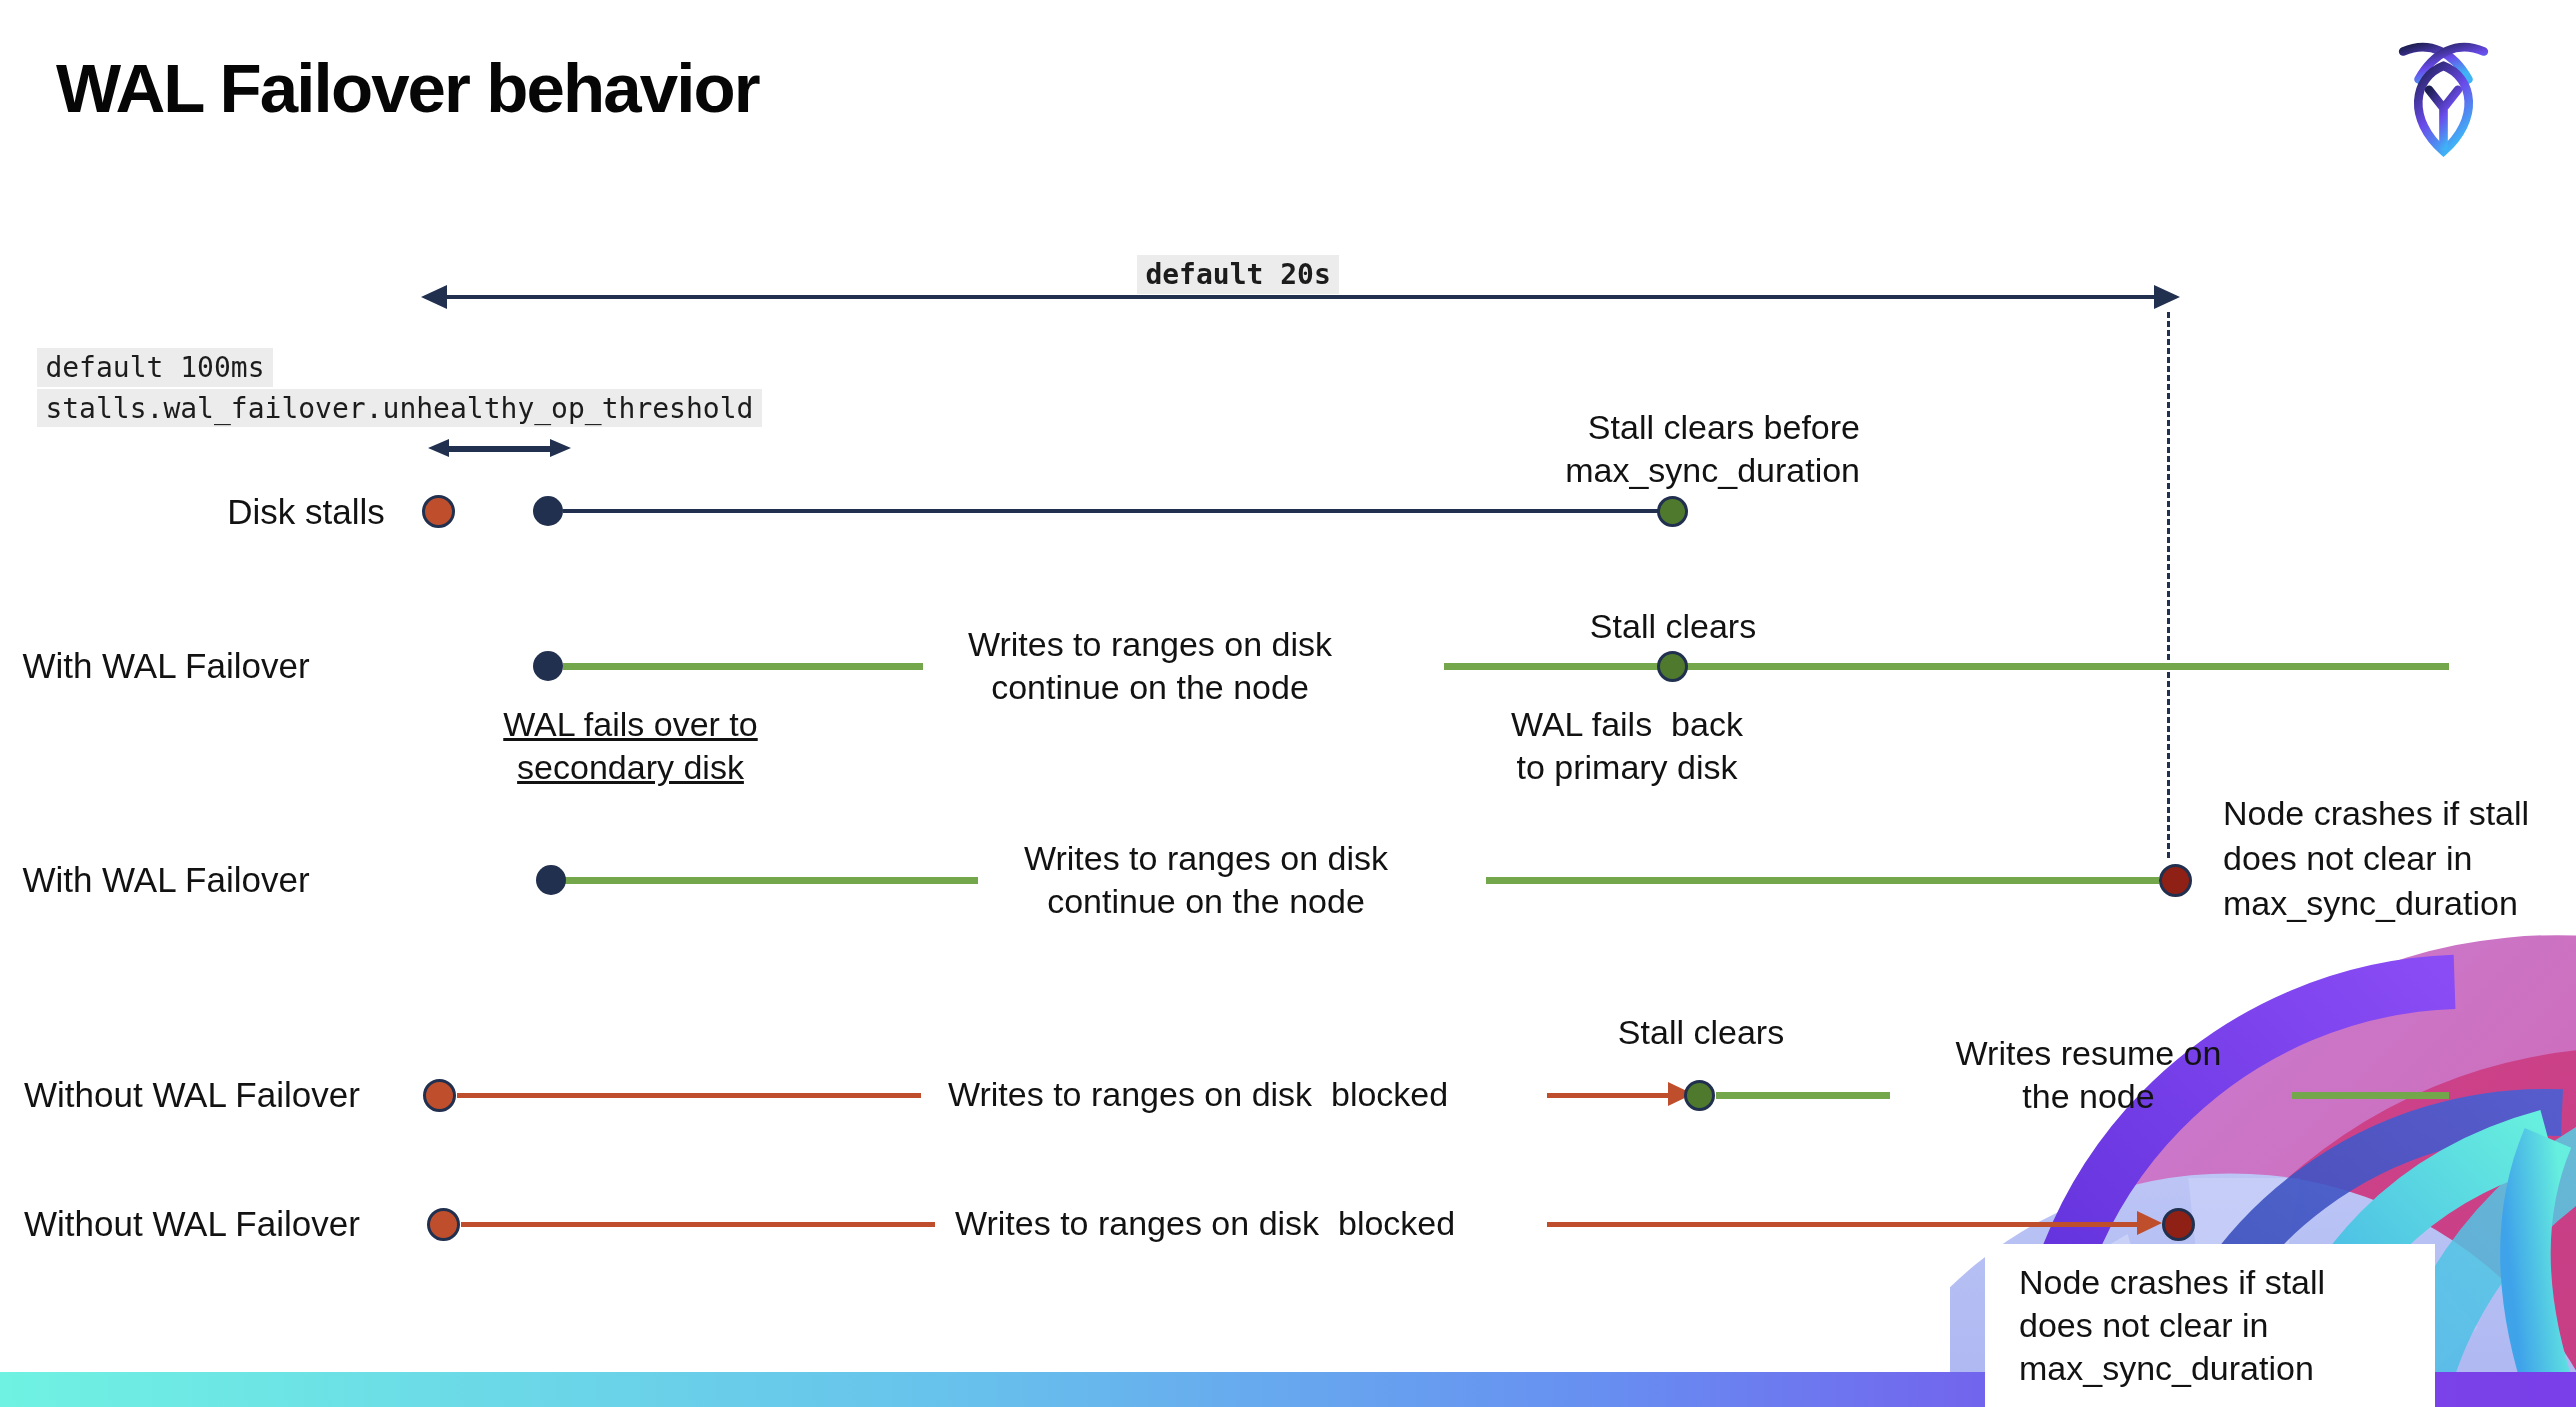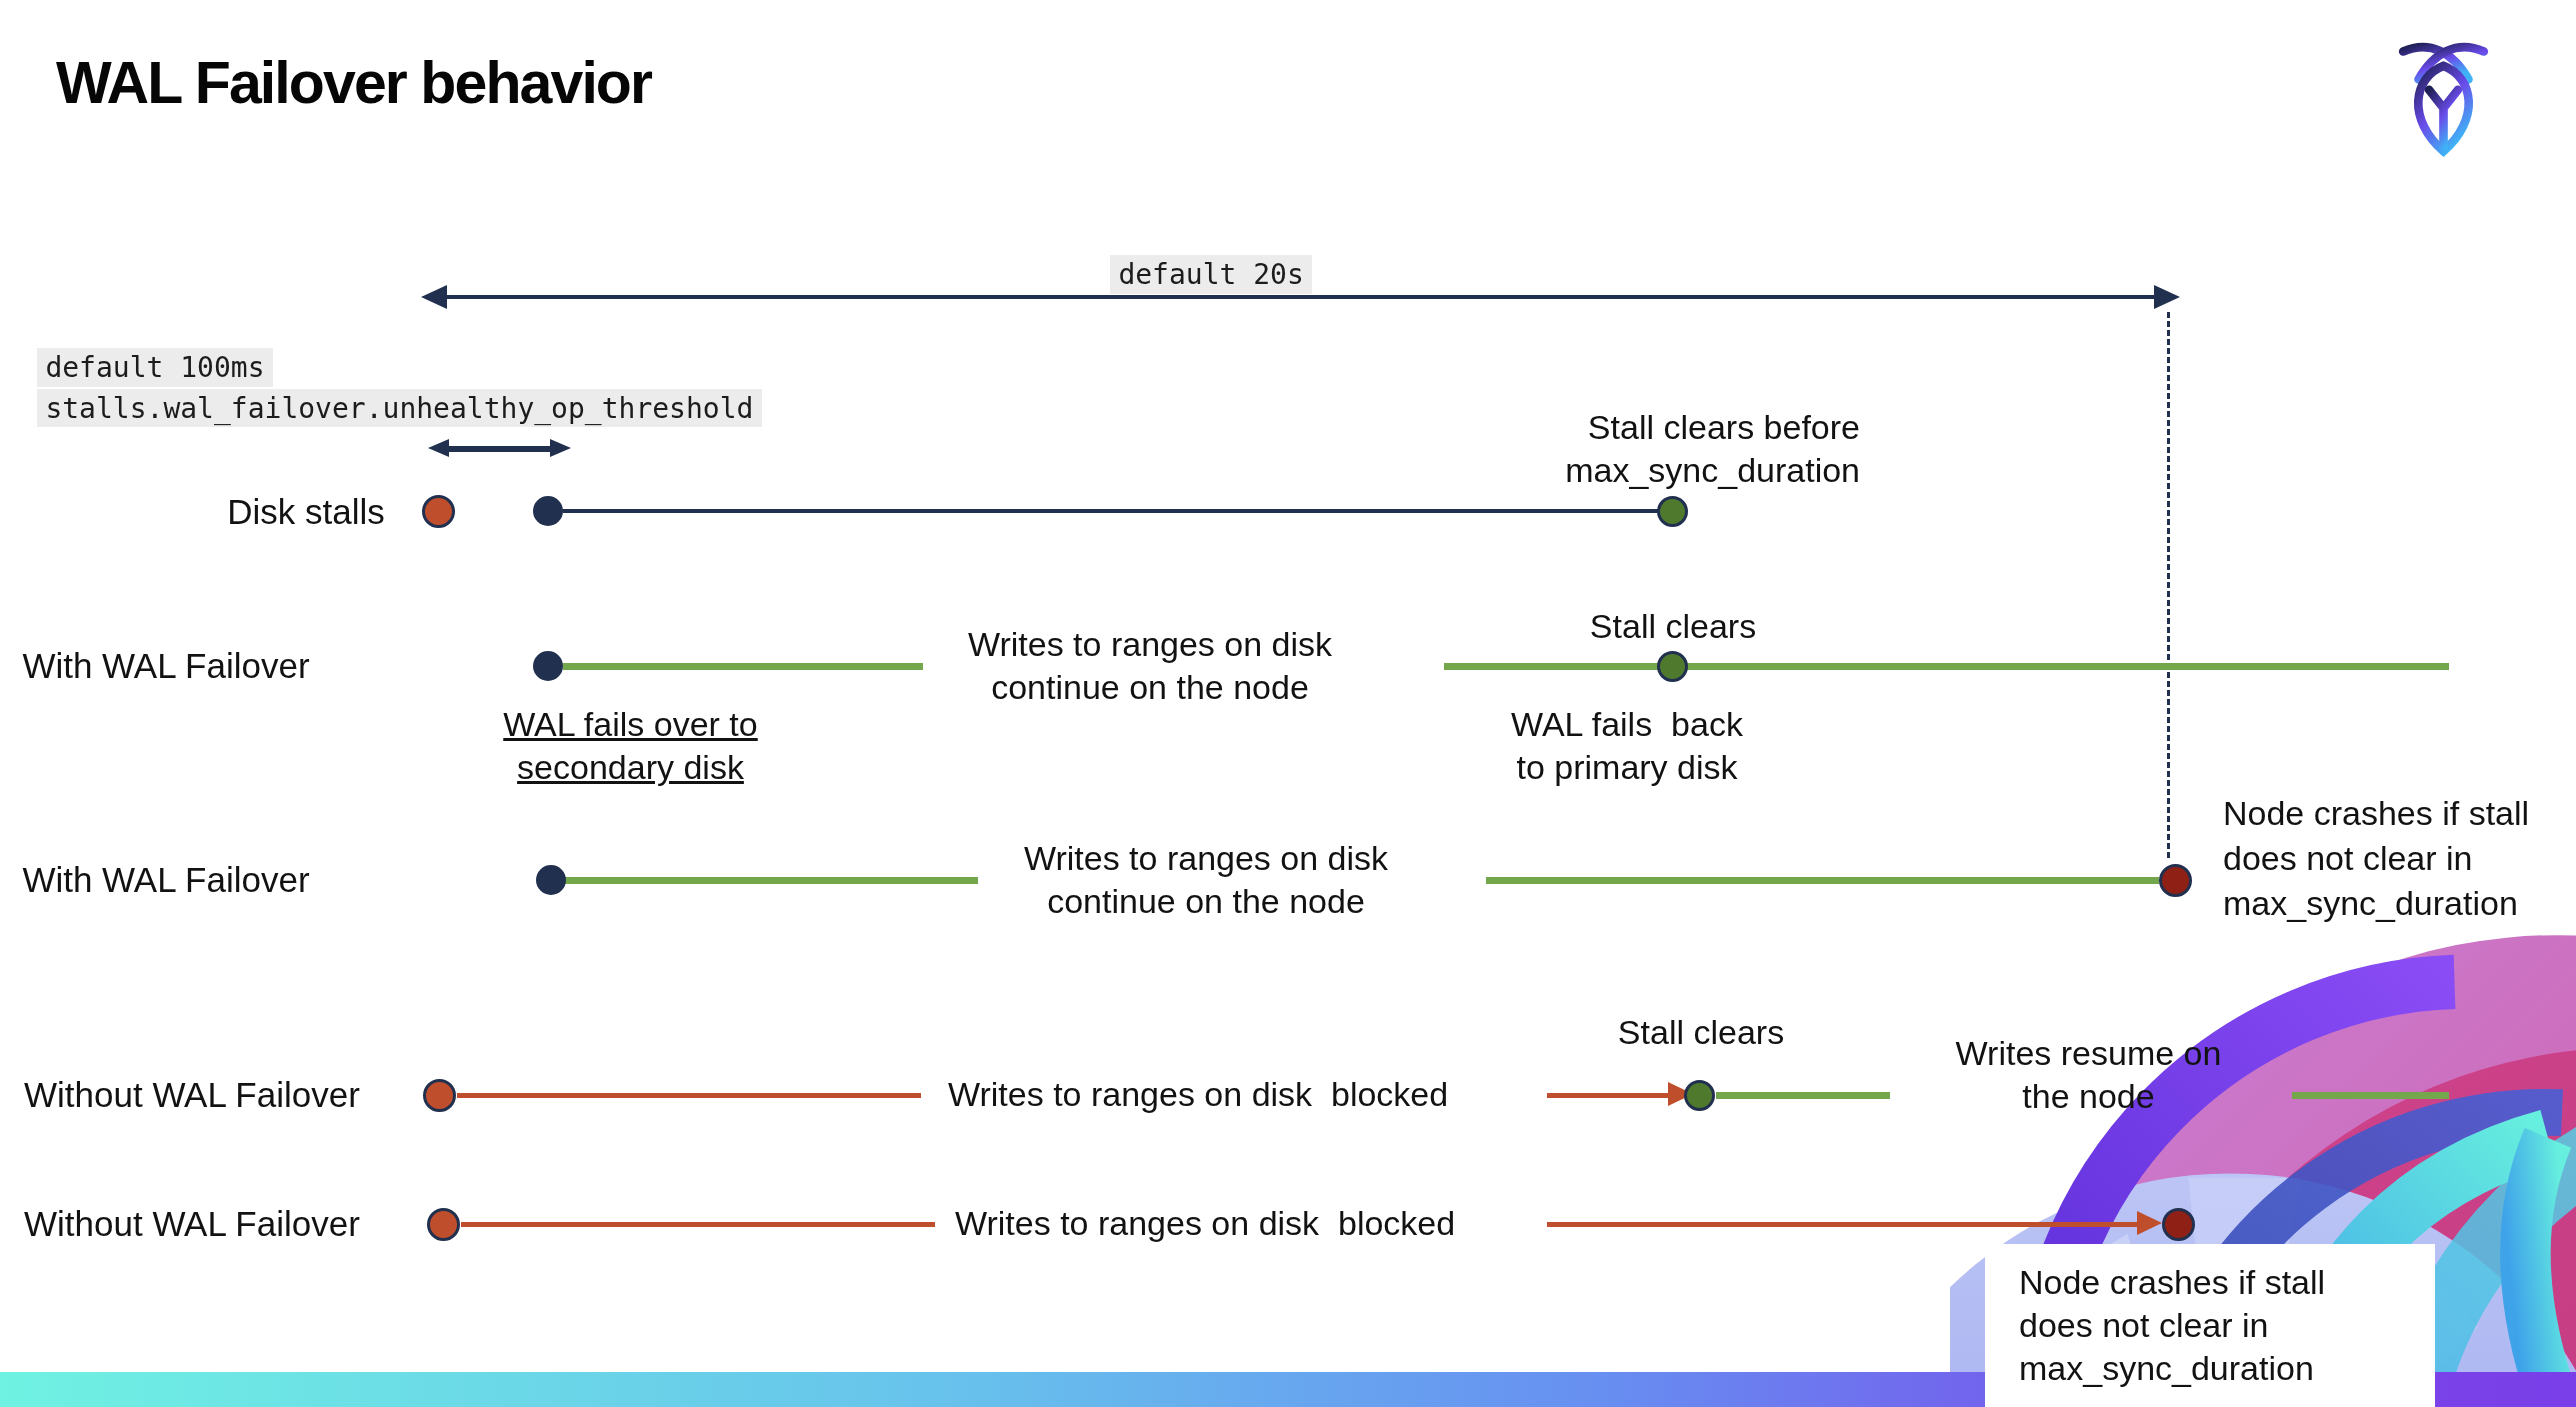--- a/index.html
+++ b/index.html
@@ -6,21 +6,21 @@
     --navy:#22304f; --red:#bf4f2c; --dark-red:#8e2015;
     --green-line:#74a64c; --green-dot:#4f7a2d;
     --code-bg:#ececec; --text:#141414;
     --bar-teal:#6ff2e2; --bar-blue:#67c0ec; --bar-indigo:#678ff1; --bar-purple:#7a45ea;
   }
   html,body{margin:0;padding:0;background:#fff;}
   .canvas{position:relative;width:2576px;height:1408px;background:#ffffff;overflow:hidden;
           font-family:"Liberation Sans","DejaVu Sans",sans-serif;color:var(--text);}
   .abs{position:absolute;}
   
-  .title{left:56px;top:49px;font-size:59px;font-weight:800;letter-spacing:-1.9px;color:#060606;z-index:4;}
+  .title{left:56px;top:49px;font-size:69px;font-weight:800;letter-spacing:-1.9px;color:#060606;z-index:4;}
   .logo{left:2395px;top:39px;width:97px;height:120px;z-index:4;}
   
   .code-line{display:block;width:max-content;background:var(--code-bg);
     font-family:"DejaVu Sans Mono","Liberation Mono",monospace;font-size:28px;line-height:37px;
     padding:0.9px 8.4px;margin-bottom:1.9px;color:#1c1c1c;}
   .code-block{z-index:5;}
   
   .hline{position:absolute;z-index:4;}
   .navy-line{height:3.7px;background:var(--navy);}
   .green-line{height:6.5px;background:var(--green-line);}
@@ -114,21 +114,21 @@
       <path d="M 8 13 C 36 1 60 14 76 42"></path>
       <path d="M 92 13 C 64 1 40 14 24 42"></path>
       <path d="M 50 28 C 18 40 12 84 50 117 C 88 84 82 40 50 28 Z"></path>
       <path d="M 50 112 L 50 72 M 50 72 L 35 53 M 50 72 L 65 53"></path>
     </g>
   </svg>
 
   <div class="hline navy-line" style="left:441px;top:295px;width:1716px;"></div>
   <div class="arr arr-left-navy" style="left:421px;top:285px;"></div>
   <div class="arr arr-right-navy" style="left:2154px;top:285px;"></div>
-  <div class="abs code-block" style="left:1110px;top:255px;">
+  <div class="abs code-block" style="left:1137px;top:255px;font-weight:bold;">
     <span class="code-line">default 20s</span>
   </div>
 
   <div class="abs code-block" style="left:37px;top:348px;text-align:right;">
     <span class="code-line">default 100ms</span>
     <span class="code-line">stalls.wal_failover.unhealthy_op_threshold</span>
   </div>
   <div class="hline navy-line" style="left:447px;top:446px;width:105px;height:5.6px;"></div>
   <div class="arr arr-left-navy small" style="left:428px;top:439px;"></div>
   <div class="arr arr-right-navy small" style="left:550px;top:439px;"></div>

